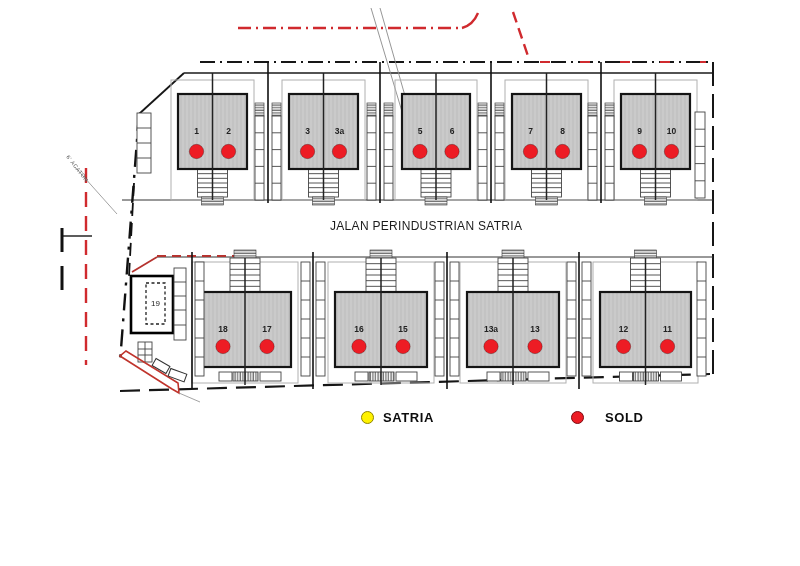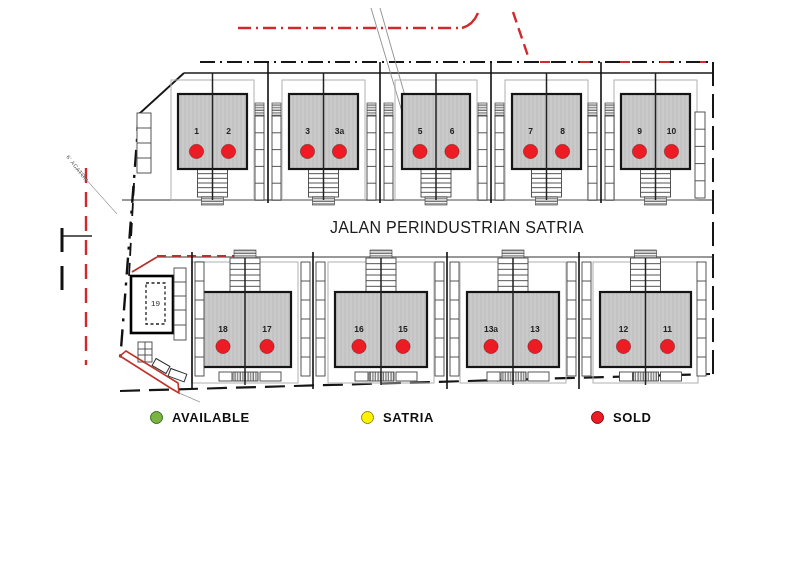--- a/index.html
+++ b/index.html
@@ -1,25 +1,25 @@
 <!DOCTYPE html>
 <html><head>
 <meta charset="utf-8">
 <style>
   html,body{margin:0;padding:0;background:#ffffff;}
   #stage{position:relative;width:800px;height:566px;background:#ffffff;overflow:hidden;
          font-family:"Liberation Sans",sans-serif;}
   #plan-svg{position:absolute;left:0;top:0;}
   .road-label{position:absolute;left:330px;top:219px;width:200px;
-              font-size:16px;color:#1c1c1c;letter-spacing:.3px;white-space:nowrap;}
+              font-size:12px;color:#1c1c1c;letter-spacing:.3px;white-space:nowrap;}
   .legend{position:absolute;left:0;top:406px;width:800px;height:24px;}
   .legend-item{position:absolute;top:0;display:flex;align-items:center;height:22px;}
   .legend-dot{width:13px;height:13px;border-radius:50%;margin-right:9px;box-sizing:border-box;}
   .legend-label{font-size:13px;font-weight:bold;color:#0d0d0d;letter-spacing:.6px;}
-  .li-0{left:150px;} .li-1{left:361px;} .li-2{left:591px;}
+  .li-0{left:150px;} .li-1{left:361px;} .li-2{left:571px;gap:12px;}
 </style>
 </head>
 <body>
 
 <div id="stage">
 
   <svg id="plan-svg" width="800" height="566" viewBox="0 0 800 566">
     <defs>
       <pattern id="bld" width="4" height="4" patternUnits="userSpaceOnUse">
         <rect width="4" height="4" fill="#cacaca"></rect>
@@ -350,24 +350,20 @@
           <rect x="153" y="362" width="16" height="8" transform="rotate(30 161 366)"></rect>
           <rect x="169" y="371" width="17" height="8" transform="rotate(20 177 375)"></rect>
         </g>
       </g>
     </g>
   </svg>
 
   <div class="road-label">JALAN PERINDUSTRIAN SATRIA</div>
 
   <div class="legend">
-    <div class="legend-item li-0">
-      <span class="legend-dot" id="ld-0" style="background: rgb(124, 179, 66); border: 1.5px solid rgb(46, 107, 26);"></span>
-      <span class="legend-label">AVAILABLE</span>
-    </div>
     <div class="legend-item li-1">
       <span class="legend-dot" id="ld-1" style="background: rgb(255, 242, 0); border: 1.5px solid rgb(143, 132, 0);"></span>
       <span class="legend-label">SATRIA</span>
     </div>
     <div class="legend-item li-2">
       <span class="legend-dot" id="ld-2" style="background: rgb(237, 28, 36); border: 1.5px solid rgb(124, 10, 16);"></span>
       <span class="legend-label">SOLD</span>
     </div>
   </div>
 </div>

